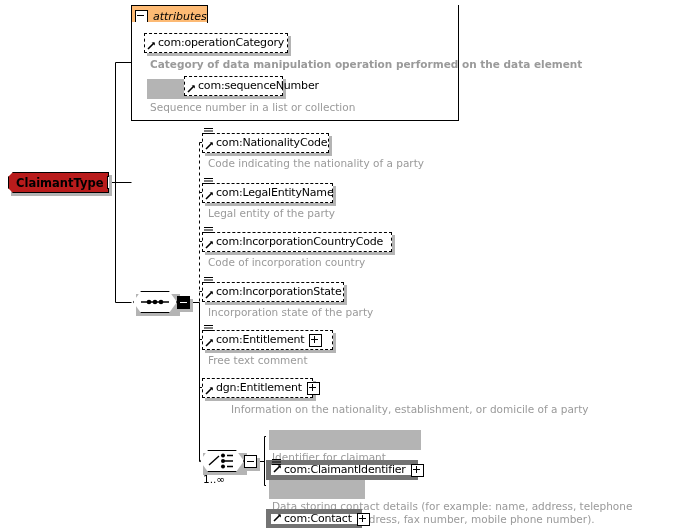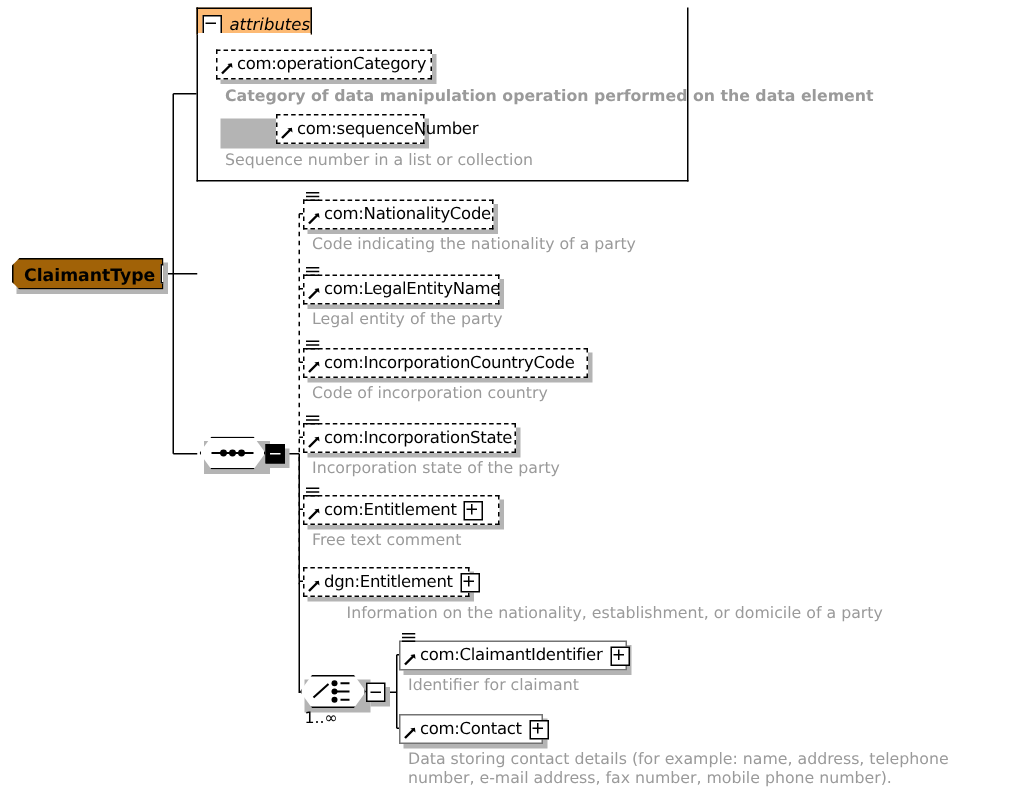--- a/index.html
+++ b/index.html
@@ -12,21 +12,21 @@
   svg.wires{position:absolute;left:0;top:0;width:681px;height:528px;pointer-events:none;}
 
   
   .node{position:absolute;box-sizing:border-box;background:#ffffff;
         height:20px;line-height:18px;white-space:nowrap;}
   .node .shadow{position:absolute;left:3px;top:3px;right:-3px;bottom:-3px;
         background:#b4b4b4;z-index:0;}
   .node .face{position:relative;z-index:1;background:#fff;height:20px;
         box-sizing:border-box;display:flex;align-items:center;padding:0 6px 0 13px;}
   .node.dashed .face{border:1px dashed #000;}
-  .node.solid  .face{border:1px solid #737373;}
+  .node.solid  .face{border:5px solid #737373;margin-top:33px;}
   .node .label{font-size:11px;font-weight:normal;color:#000;letter-spacing:-0.2px;}
 
   
   .arrow-ic{position:absolute;left:2px;bottom:2px;width:9px;height:9px;z-index:3;}
   
   .seq-ic{position:absolute;left:1px;top:-7px;width:9px;height:9px;z-index:3;}
 
   .plusbox{display:inline-block;width:11px;height:11px;border:1px solid #000;
            background:#fff;position:relative;margin-left:5px;vertical-align:middle;flex:0 0 auto;}
   .plusbox:before{content:"";position:absolute;left:4px;top:1px;width:1px;height:7px;background:#000;}
@@ -44,21 +44,21 @@
   #attr-tab .ttl{font-size:11px;font-style:italic;color:#000;margin-left:5px;}
   .minusbox{display:inline-block;width:11px;height:11px;border:1px solid #000;
             background:#fff;position:relative;flex:0 0 auto;}
   .minusbox:after{content:"";position:absolute;left:1px;top:4px;width:7px;height:1px;background:#000;}
   #attr-tab-mask{position:absolute;left:132px;top:22px;width:75px;height:2px;background:#fff;z-index:5;}
 
   
   #root-node{position:absolute;left:8px;top:172px;height:21px;}
   #root-node .shadow{position:absolute;left:3px;top:3px;width:101px;height:21px;background:#b4b4b4;z-index:0;}
   #root-node .face{position:relative;z-index:1;width:101px;height:21px;box-sizing:border-box;
-        border:1px solid #000;background:#a16207;display:flex;align-items:center;padding:0 1px 0 7px;
+        border:1px solid #000;background:#b91c1c;display:flex;align-items:center;padding:0 1px 0 7px;
         -webkit-clip-path:polygon(0 5px,5px 0,100% 0,100% 100%,5px 100%,0 calc(100% - 5px));
         clip-path:polygon(0 5px,5px 0,100% 0,100% 100%,5px 100%,0 calc(100% - 5px));}
   #root-node .label{font-size:11.5px;font-weight:bold;flex:1;}
   #root-node .minusbox{margin-left:3px;}
 
   
   .comp{position:absolute;}
   .comp .shadow{position:absolute;left:3px;top:3px;width:44px;height:22px;background:#b4b4b4;z-index:0;}
   .comp .body{position:relative;z-index:1;width:44px;height:22px;background:#fff;border:1px solid #000;
         box-sizing:border-box;

